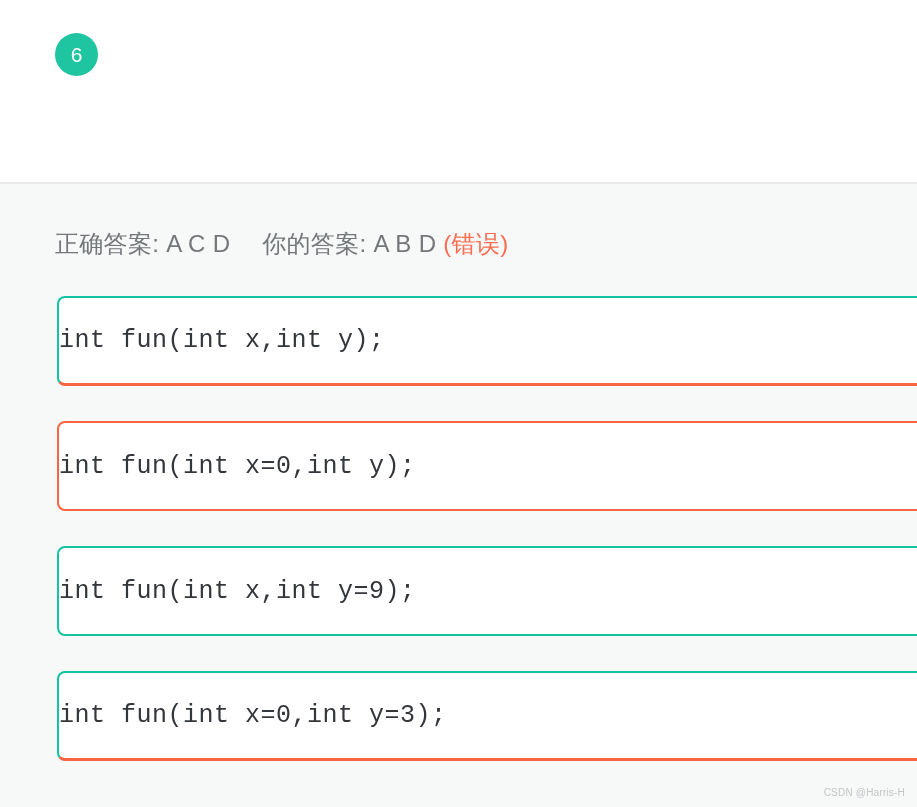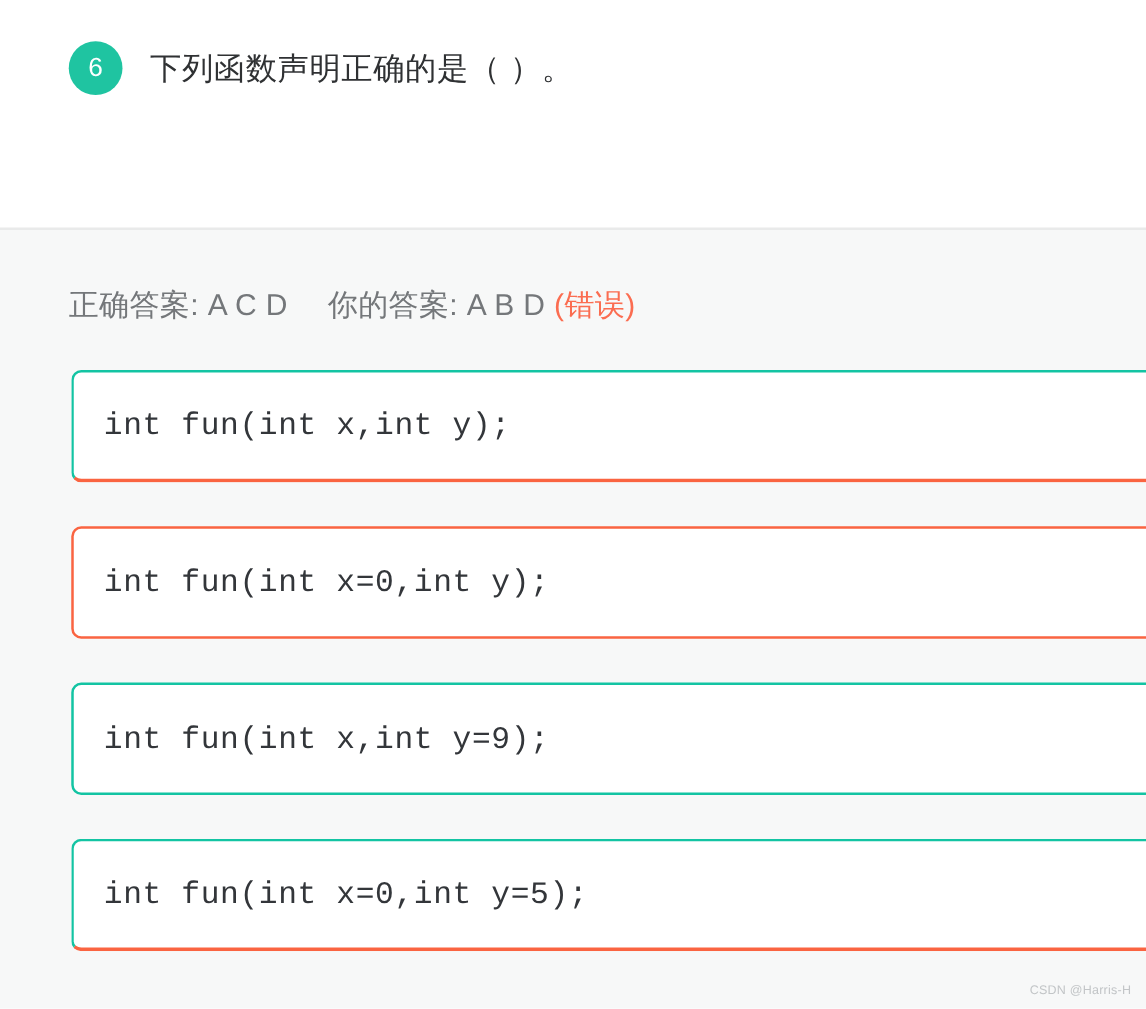--- a/index.html
+++ b/index.html
@@ -111,21 +111,20 @@
     border: 2px solid #fa6441;
   }
   .option-box.state-correct-underline {
     border: 2px solid #13c4a3;
     border-bottom: 3px solid #fa6441;
   }
   .option-code {
     font-family: "Liberation Mono", "DejaVu Sans Mono", monospace;
     font-size: 25px;
     color: #33363a;
-    padding-left: 24px;
     white-space: pre;
     letter-spacing: 0.5px;
   }
 
   
   .watermark {
     position: absolute;
     right: 12px;
     bottom: 9px;
     font-size: 10px;
@@ -133,21 +132,20 @@
     font-family: "Liberation Sans", sans-serif;
     letter-spacing: 0.2px;
   }
 </style>
 </head>
 <body>
 
 <div class="question-header">
   <div class="question-row">
     <div class="q-badge">6</div>
-    <div class="q-text">下列函数声明正确的是（ ）。</div>
   </div>
   <div class="header-divider"></div>
 </div>
 
 <div class="answer-body">
 
   <div class="answer-line">
     <span class="ans-correct">正确答案:</span><span>&nbsp;</span><span class="ans-correct">A C D</span>
     <span class="gap"></span>
     <span class="ans-yours">你的答案:</span><span>&nbsp;</span><span class="ans-yours">A B D</span><span>&nbsp;</span><span class="wrong-tag">(错误)</span>
@@ -161,19 +159,19 @@
 
     <div class="option-box state-wrong">
       <div class="option-code">int fun(int x=0,int y);</div>
     </div>
 
     <div class="option-box state-correct">
       <div class="option-code">int fun(int x,int y=9);</div>
     </div>
 
     <div class="option-box state-correct-underline">
-      <div class="option-code">int fun(int x=0,int y=5);</div>
+      <div class="option-code">int fun(int x=0,int y=3);</div>
     </div>
 
   </div>
 
   <div class="watermark">CSDN @Harris-H</div>
 </div>
 
 </body></html>

